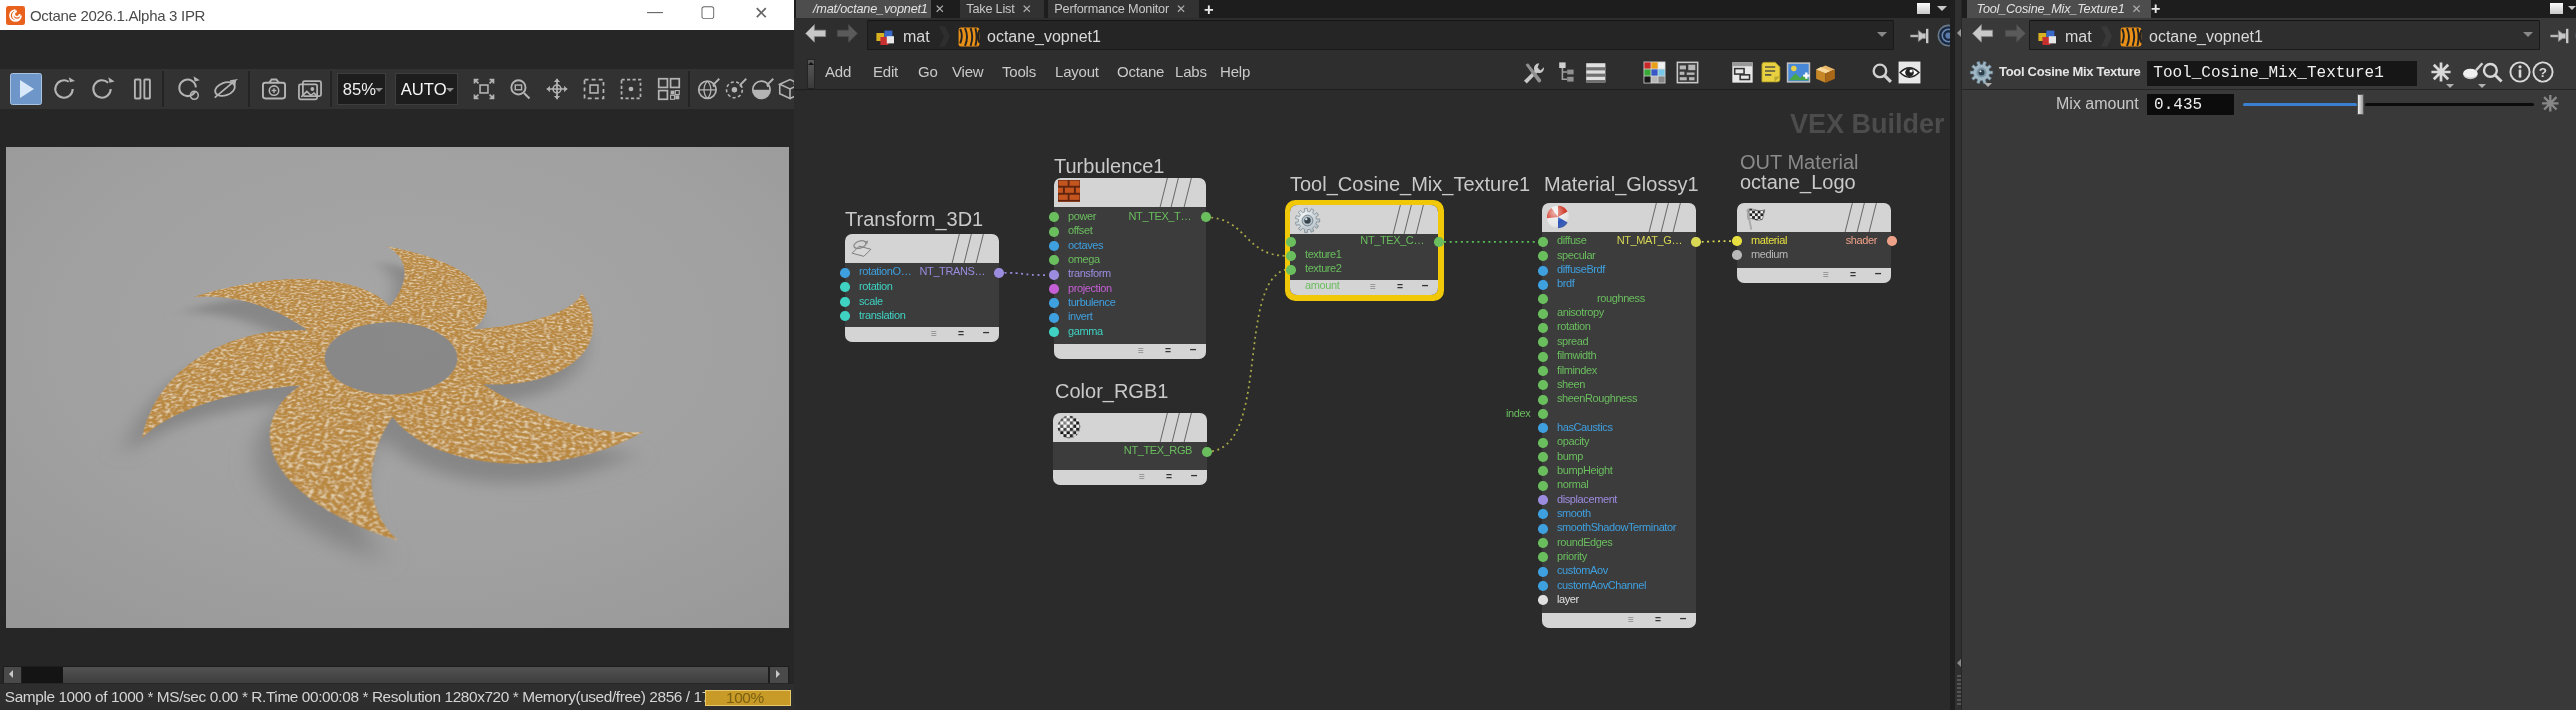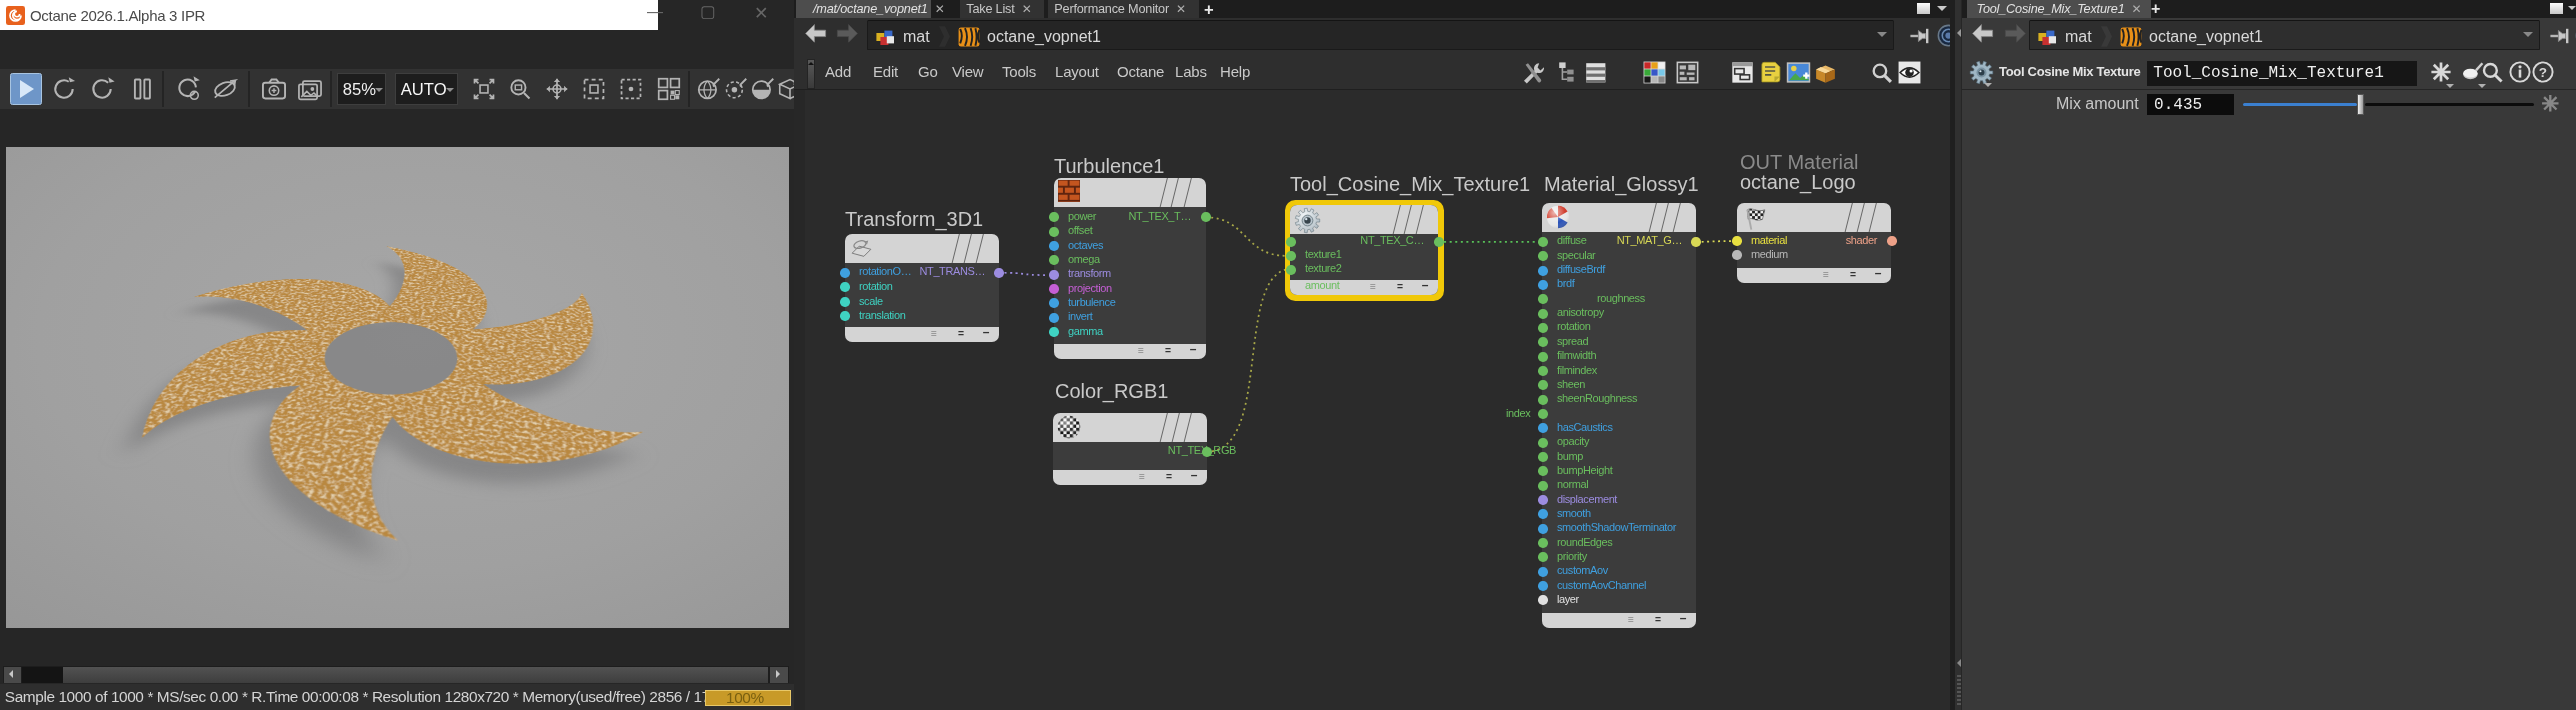--- a/index.html
+++ b/index.html
@@ -1,21 +1,21 @@
 <!DOCTYPE html>
 <html style="font-size:12.7px"><head>
 <meta charset="utf-8">
 <style>
 html,body{margin:0;padding:0;background:#1e1e1e;}
 *{box-sizing:border-box;}
 #root{position:relative;width:2576px;height:711px;overflow:hidden;font-family:"Liberation Sans",sans-serif;background:#2b2b2b;}
 .abs{position:absolute;}
 
 #leftwin{left:0;top:0;width:794px;height:711px;background:#262626;}
-#ltitle{left:0;top:0;width:658px;height:30px;background:#ffffff;color:#4a4a4a;font-size:15px;letter-spacing:-0.3px;}
+#ltitle{left:0;top:0;width:794px;height:30px;background:#ffffff;color:#4a4a4a;font-size:15px;letter-spacing:-0.3px;}
 #lmenu{left:0;top:30px;width:794px;height:39px;background:#323232;color:#dcdcdc;font-size:16px;letter-spacing:-0.2px;border-bottom:0.8px solid #232323;}
 #lmenu span{position:absolute;top:9.5px;}
 #ltool{left:0;top:69px;width:794px;height:40px;background:#323232;}
 .tico{position:absolute;top:4.8px;width:30px;height:30px;}
 .tsep{position:absolute;top:1.6px;width:1.6px;height:36px;background:#242424;}
 #lviewport{left:6.3px;top:147px;width:783px;height:481px;background:radial-gradient(ellipse 832px 515px at 52% 40%, #a7a7a7 0%, #a0a0a0 45%, #949494 85%, #8e8e8e 100%);overflow:hidden;}
 #lscroll{left:3.2px;top:666px;width:786px;height:17.4px;background:#1d1d1d;}
 #lstatus{left:0;top:684px;width:794px;height:26px;background:#2e2e2e;color:#d4d4d4;font-size:15.4px;letter-spacing:-0.4px;}
 
 .tabbar{position:absolute;top:0;left:0;background:#1d1d1d;height:18px;width:100%;}
@@ -338,20 +338,23 @@
           <path d="M4 16 Q16 4 28 16 Q16 28 4 16Z" fill="#fff" stroke="#222" stroke-width="2"></path>
           <circle cx="16" cy="16" r="5.5" fill="#222"></circle>
           <circle cx="18" cy="14" r="2" fill="#fff"></circle>
         </svg>
     </div>
     <div class="abs" style="left:12.7px;top:59px;width:8.7px;height:30px;background:linear-gradient(#5a5a5a,#3a3a3a);border:0.8px solid #242424;">
         <div class="abs" style="left:0.8px;top:1.6px;width:0;height:0;border:3.6px solid transparent;border-bottom-color:#111;border-top-width:0;"></div>
       </div>
   </div>
 
+  <div id="net" class="abs" style="left:794px;">
+    <span style="position:absolute;left:996px;top:18px;font-size:27px;font-weight:bold;color:#4c4c4c;">VEX Builder</span>
+  </div>
   <div class="abs" style="left:0;top:0;width:2576px;height:711px;pointer-events:none;">
   <svg class="abs" style="left:0;top:0;" width="2576" height="711" viewBox="0 0 3252 897">
         <path d="M 1261,344 C 1301,344 1283,347 1323,347" stroke="#9c8ce0" stroke-width="2.2" fill="none" stroke-dasharray="2.5,4.5"></path>
         <path d="M 1522,274 C 1574,274 1571,322.6 1623,322.6" stroke="#a8a848" stroke-width="2.2" fill="none" stroke-dasharray="2.5,4.5"></path>
         <path d="M 1523,570 C 1605,570 1560,358 1623,340" stroke="#a8a848" stroke-width="2.2" fill="none" stroke-dasharray="2.5,4.5"></path>
         <path d="M 1823,305 C 1863,305 1901,305 1941,305" stroke="#58c158" stroke-width="2.2" fill="none" stroke-dasharray="2.5,4.5"></path>
         <path d="M 2141,305 C 2159,305 2169,304 2187,304" stroke="#d8d855" stroke-width="2.2" fill="none" stroke-dasharray="2.5,4.5"></path>
       </svg>
   <div class="ntitle" style="left:845px;top:208px;">Transform_3D1</div>
 <div class="node" style="left:845px;top:234px;width:154px;height:108px;">
@@ -449,21 +452,21 @@
 <div class="slash" style="left:122px;"></div>
 <div class="slash" style="left:134px;"></div>
 </div>
 <div class="nfoot">
           <span class="fglyph" style="right:62px;top:0.8px;font-size:10.3px;color:#888;">≡</span>
           <span class="fglyph" style="right:35px;top:0.8px;font-size:10.3px;color:#333;">=</span>
           <span class="fglyph" style="right:9.5px;top:-1.6px;font-size:12px;color:#333;">–</span>
         </div>
 </div>
 <div class="dot" style="left:1202px;top:447px;background:#6abe5e;"></div>
-<div class="nrow" style="right:1340px;top:444px;color:#6abe5e;">NT_TEX_RGB</div>
+<div class="nrow" style="right:1384px;top:444px;color:#6abe5e;">NT_TEX_RGB</div>
 <div class="ntitle" style="left:1290px;top:173px;">Tool_Cosine_Mix_Texture1</div>
 <div style="position:absolute;left:1285px;top:200px;width:159px;height:101px;border:4px solid #f0c808;border-radius:10.3px;background:#f0c808;"></div>
 <div class="node" style="left:1290px;top:205px;width:148px;height:90px;">
 <div class="nhead">
 <div style="position:absolute;left:4px;top:2.4px;"><svg width="27" height="27" viewBox="0 0 34 34">
               <defs>
                 <radialGradient id="gg" cx="0.38" cy="0.32" r="0.95">
                   <stop offset="0" stop-color="#f2f6f8"></stop>
                   <stop offset="0.55" stop-color="#c2ccd2"></stop>
                   <stop offset="1" stop-color="#8e9ca6"></stop>

